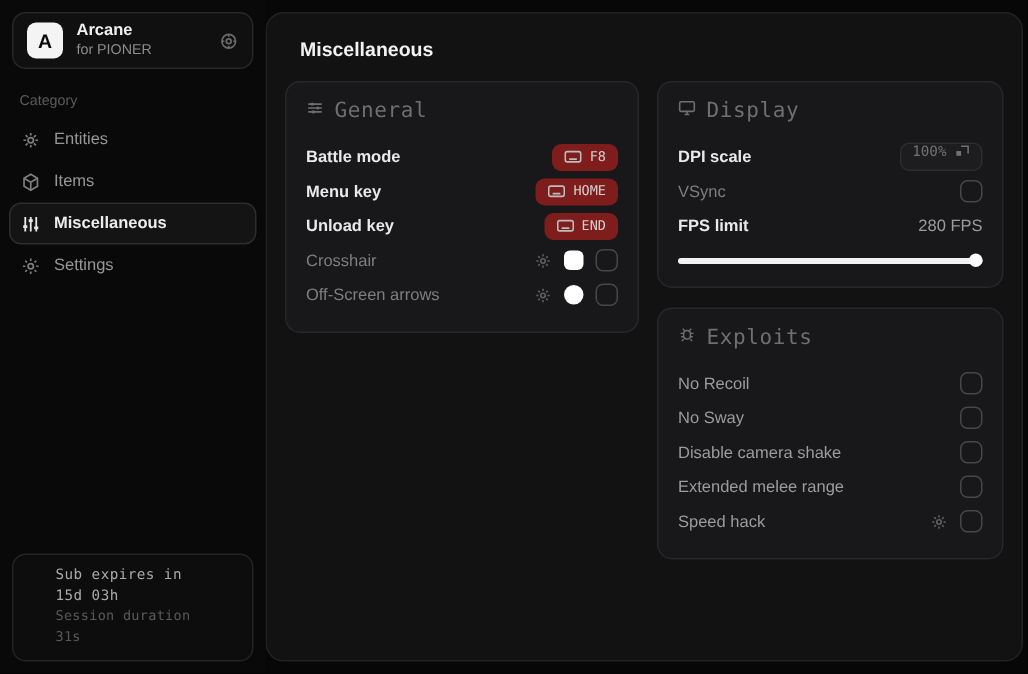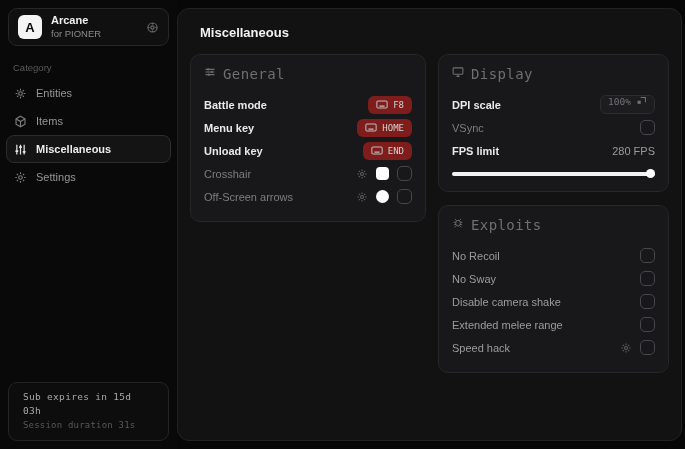--- a/index.html
+++ b/index.html
@@ -39,21 +39,21 @@
     border:1px solid transparent; border-radius:8px;
     color:#979797; cursor:pointer;
   }
   .nav-item .nav-icon { display:flex; color:#7d7d7d; }
   .nav-item.active { background:#141414; border-color:#2d2d2d; color:#ededed; font-weight:bold; }
   .nav-item.active .nav-icon { color:#e8e8e8; }
 
   .side-footer {
     position:absolute; left:8px; right:8px; bottom:8px;
     border:1px solid #242424; border-radius:9px; background:#0d0d0d;
-    padding:7px 14px 8px; line-height:1.5;
+    padding:7px 28px 8px; line-height:1.5;
     font-family:"DejaVu Sans Mono", monospace;
   }
   .foot-1 { font-size:9.5px; color:#a9a9a9; letter-spacing:.3px; }
   .foot-2 { font-size:9px;  color:#595959; letter-spacing:.2px; }
 
   
   .main {
     flex:1; margin:8px 3px 8px 0;
     background:#121212; border:1px solid #222222; border-radius:12px;
     padding:14px 12px 12px 12px; overflow:hidden;

